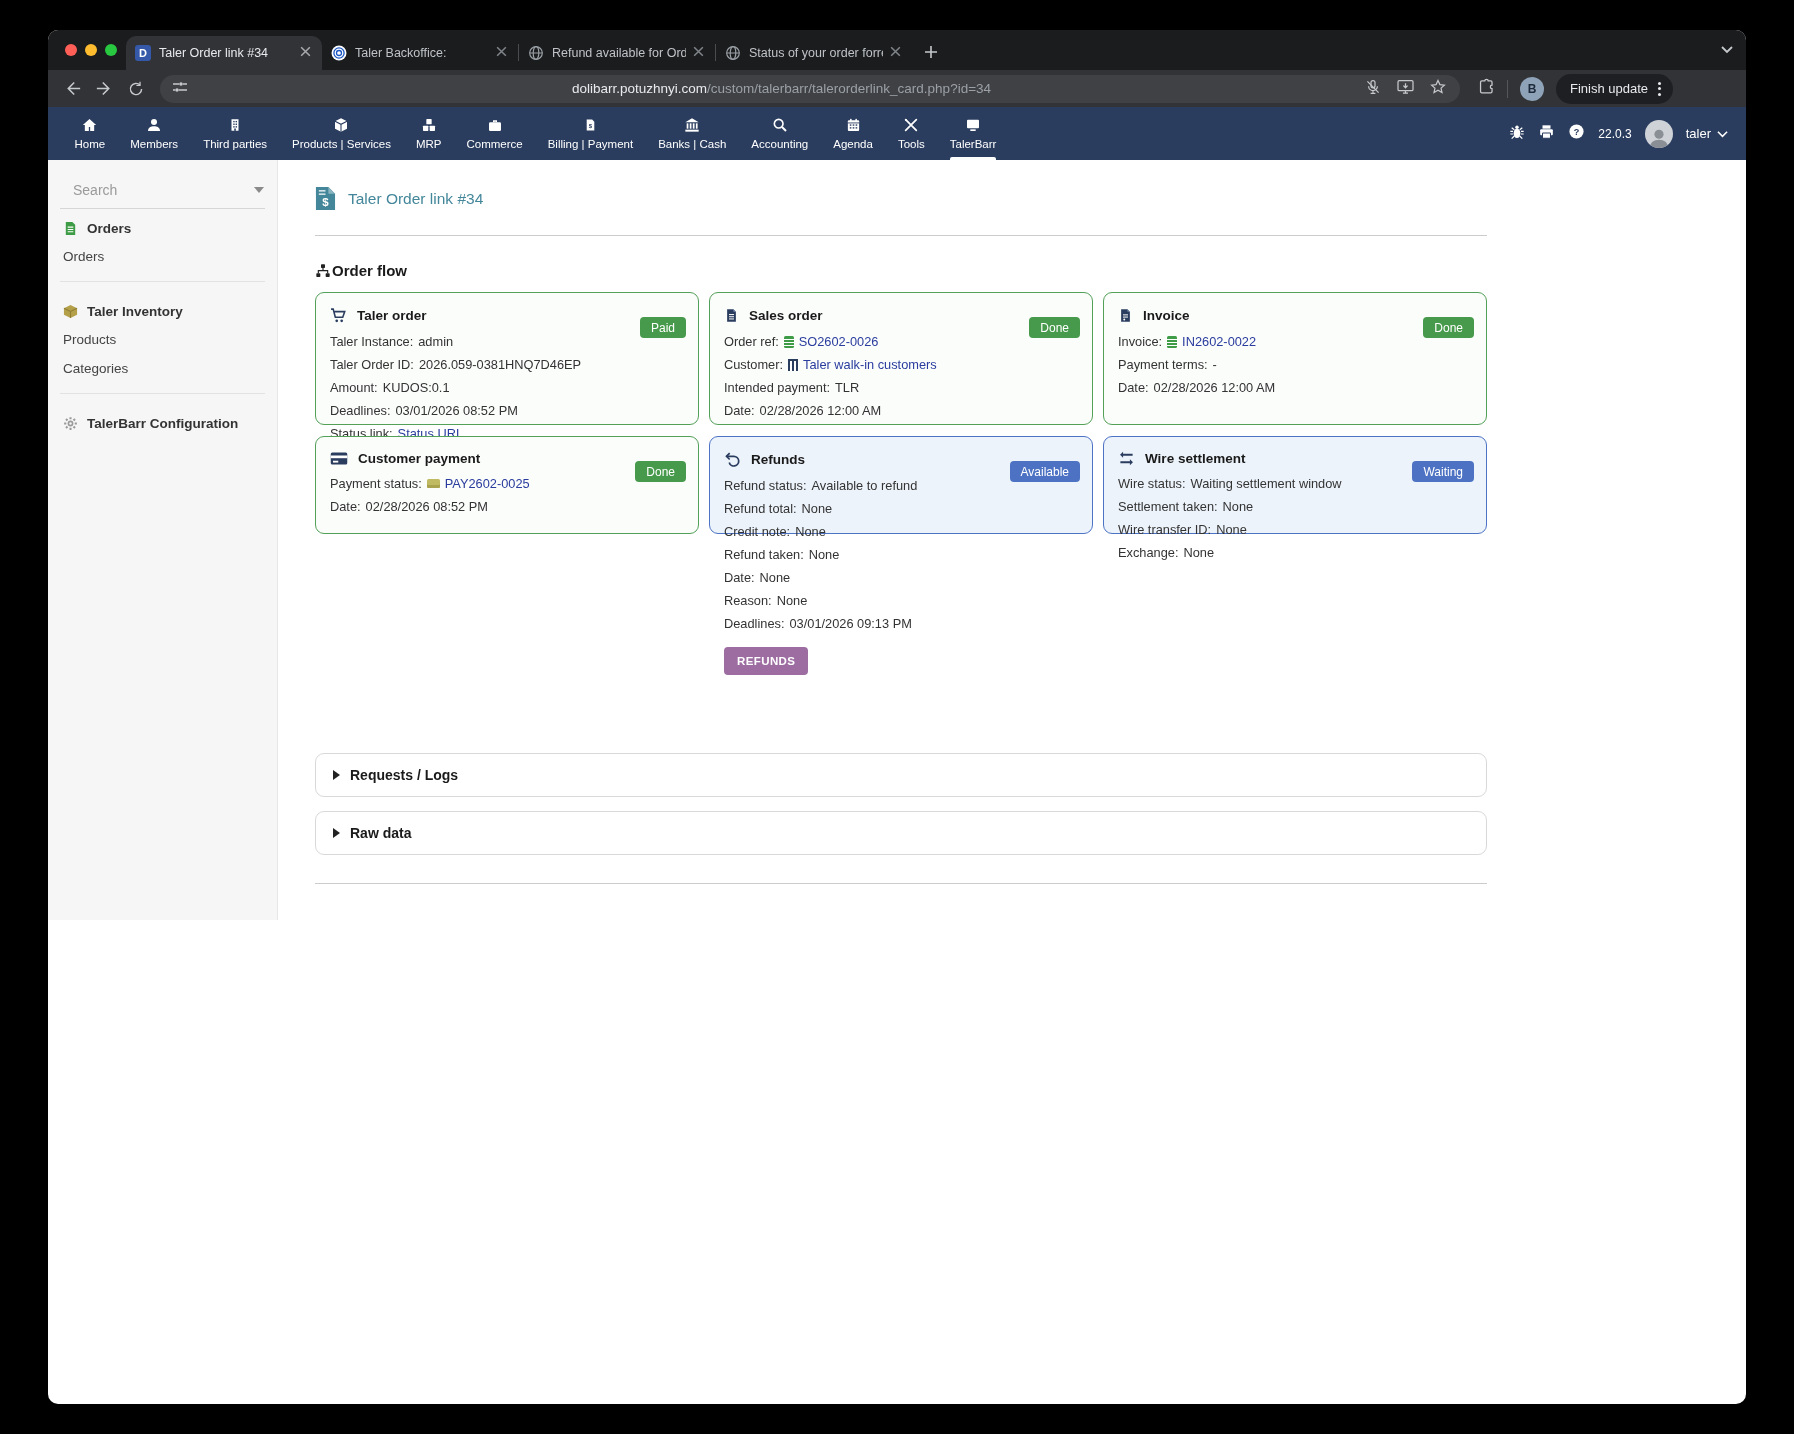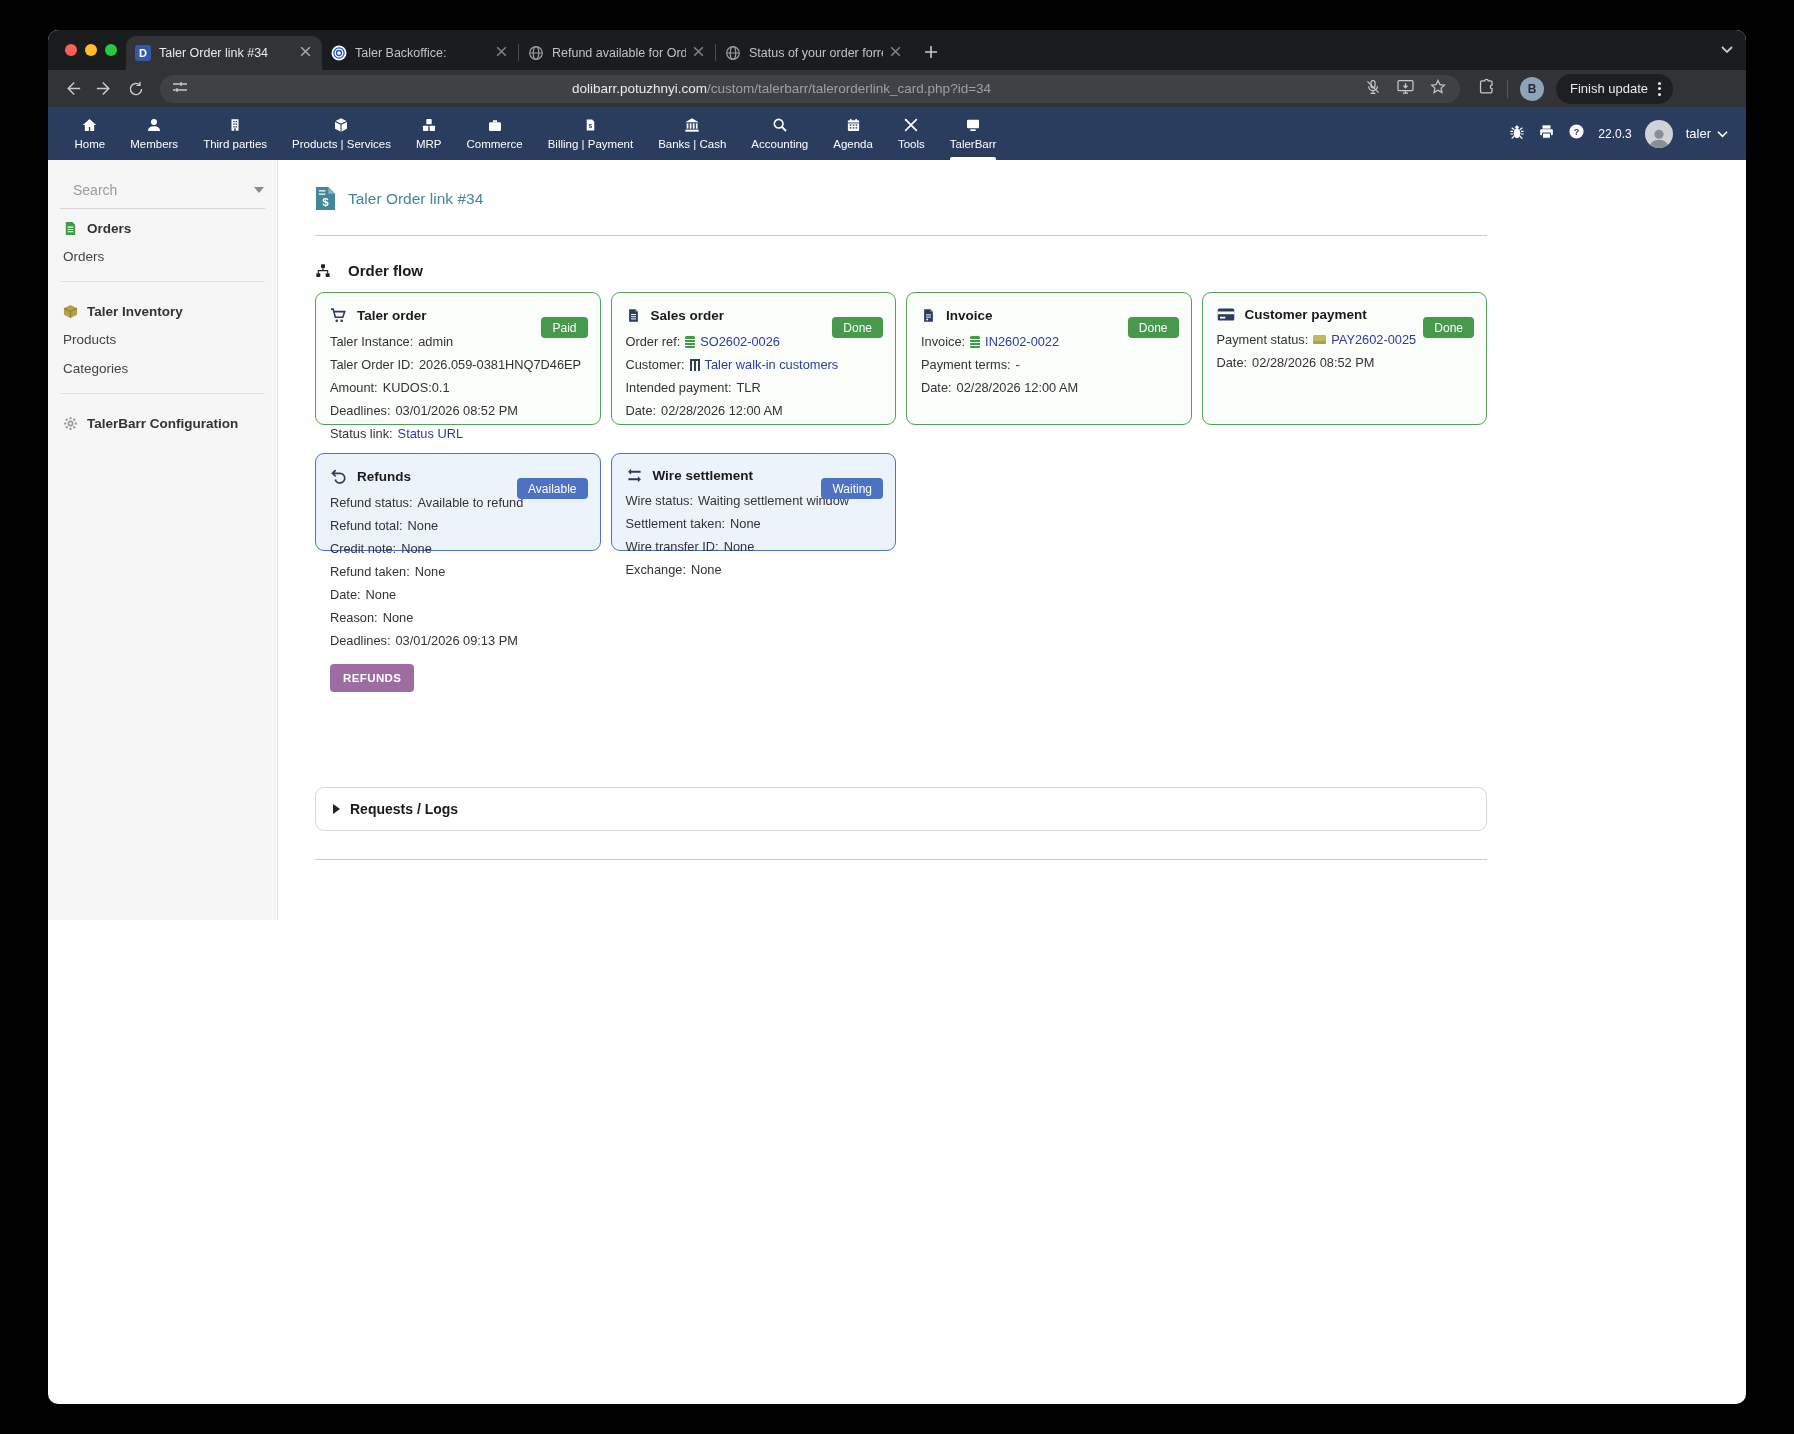--- a/index.html
+++ b/index.html
@@ -55,22 +55,22 @@
   .caret-down { width:0; height:0; border-left:5px solid transparent; border-right:5px solid transparent; border-top:6px solid #8a8a8a; }
   .side-header { display:flex; align-items:center; gap:9px; padding:12px 16px 6px 15px; font-size:13.5px; font-weight:bold; color:#333; }
   .side-link { padding:7px 16px 7px 15px; font-size:13.5px; color:#444; cursor:pointer; }
   .side-div { height:1px; background:#e2e2e2; margin:10px 12px; }
 
   
   .main { flex:1; padding:26px 0 0 37px; }
   .title-row { display:flex; align-items:center; gap:12px; }
   .page-title { color:#44879a; font-size:15.5px; font-weight:500; }
   .title-div { width:1172px; border-top:1px solid #ccc; margin-top:24px; }
-  .flow-title { margin-top:26px; display:flex; align-items:flex-end; gap:17px; font-size:15px; font-weight:bold; color:#1a1a1a; }
-  .cards { width:1172px; margin-top:13px; display:grid; grid-template-columns:1fr 1fr 1fr 1fr; grid-template-rows:133px 98px 208px; gap:28px 10px; }
+  .flow-title { margin-top:26px; display:flex; align-items:flex-end; gap:1px; font-size:15px; font-weight:bold; color:#1a1a1a; }
+  .cards { width:1172px; margin-top:13px; display:grid; grid-template-columns:1fr 1fr 1fr; grid-template-rows:133px 98px 208px; gap:11px 10px; }
   .card { border-radius:9px; padding:11px 14px; position:relative; }
   .card.green { background:#fbfdfb; border:1.5px solid #53a058; }
   .card.blue  { background:#edf3fb; border:1.5px solid #4d73c5; }
   .card-head { display:flex; align-items:center; gap:10px; font-size:13.5px; font-weight:bold; color:#1a1a1a; margin:3px 0 9px 0; }
   .badge { position:absolute; top:24px; right:12px; color:#fff; font-size:12px; padding:3.5px 11px; border-radius:4px; }
   .badge.green { background:#479a4c; } .badge.blue { background:#4d72c3; }
   .field { font-size:12.8px; color:#333; margin:5.5px 0; line-height:1.37; display:flex; align-items:center; gap:5px; }
   .fieldlink { color:#2a3c9e; text-decoration:none; }
   .mini { display:inline-block; flex:0 0 auto; }
   .mini.file-green { width:10px; height:12px; background:linear-gradient(#3f9c46 0 3px, #fff 3px 4px, #3f9c46 4px 6px, #fff 6px 7px, #3f9c46 7px 9px, #fff 9px 10px, #3f9c46 10px); border-radius:1.5px; }
@@ -626,17 +626,21 @@
               <span>Exchange:</span>
               <span>None</span>
             </div>
         </div>
       </div>
 
       <div class="panel">
         <span class="tri"></span>
         <span>Requests / Logs</span>
       </div>
+      <div class="panel" style="margin-top:14px;">
+        <span class="tri"></span>
+        <span>Raw data</span>
+      </div>
 
       <div class="bottom-div"></div>
     </div>
   </div>
 </div>
 
 </body></html>

